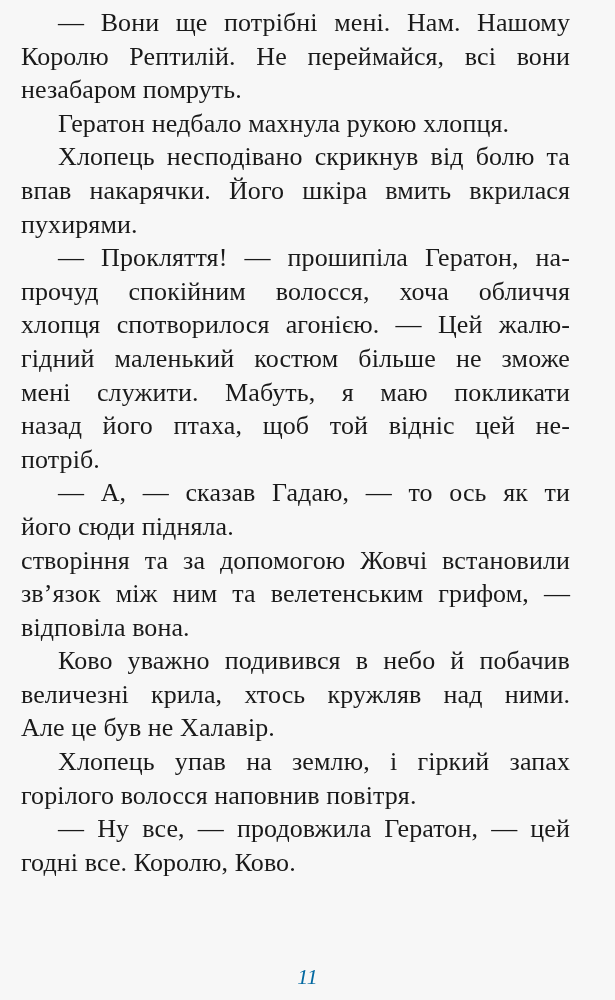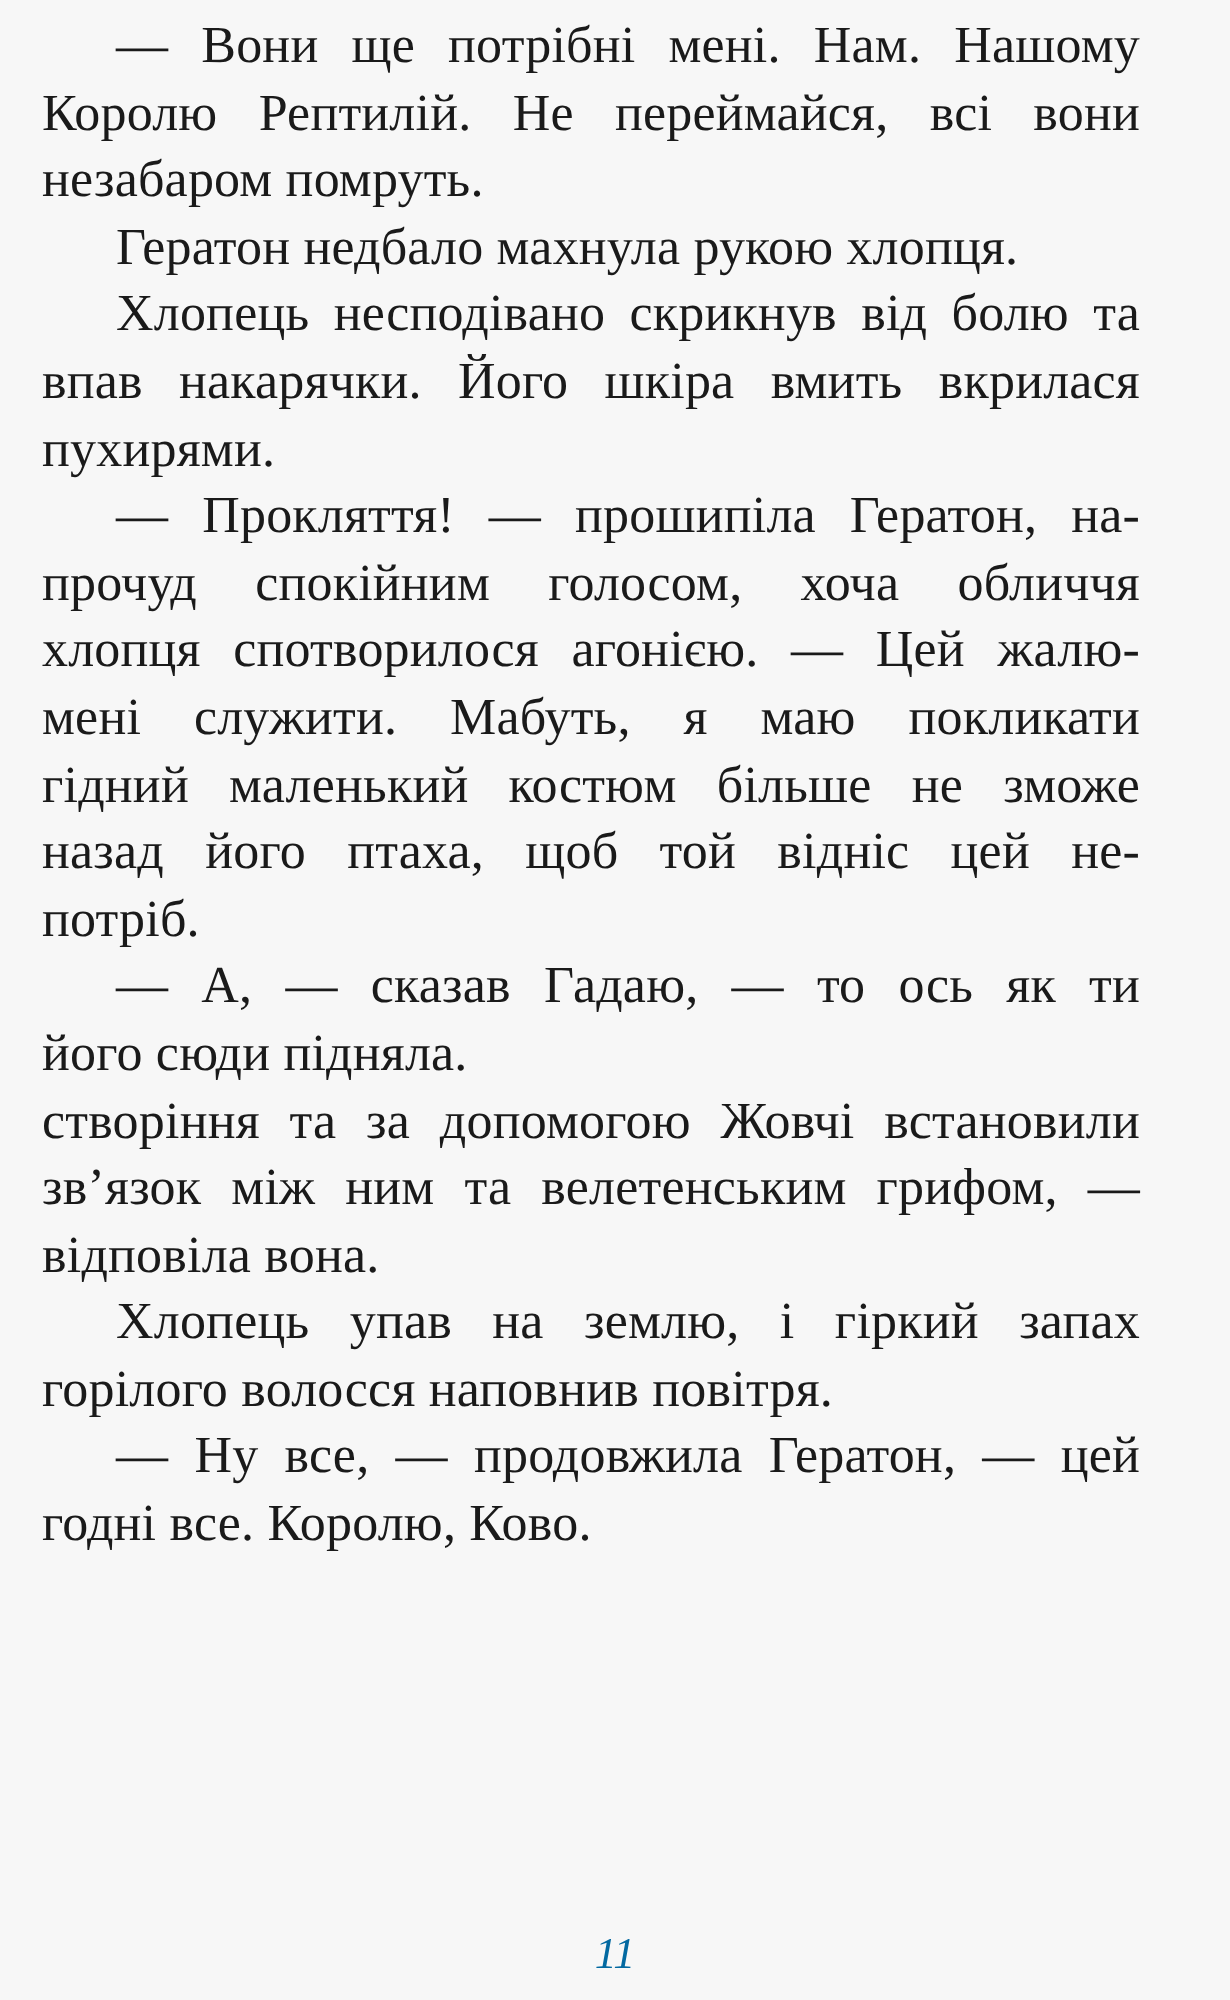--- a/index.html
+++ b/index.html
@@ -65,39 +65,44 @@
   </div>
 
   <div>
     <span class="line indent">Хлопець несподівано скрикнув від болю та</span>
     <span class="line">впав накарячки. Його шкіра вмить вкрилася</span>
     <span class="line last">пухирями.</span>
   </div>
 
   <div>
     <span class="line indent">— Прокляття! — прошипіла Гератон, на-</span>
-    <span class="line">прочуд спокійним голосом, хоча обличчя</span>
+    <span class="line">прочуд спокійним волосся, хоча обличчя</span>
     <span class="line">хлопця спотворилося агонією. — Цей жалю-</span>
+    <span class="line">гідний маленький костюм більше не зможе</span>
     <span class="line">мені служити. Мабуть, я маю покликати</span>
-    <span class="line">гідний маленький костюм більше не зможе</span>
     <span class="line">назад його птаха, щоб той відніс цей не-</span>
     <span class="line last">потріб.</span>
   </div>
 
   <div>
     <span class="line indent">— А, — сказав Гадаю, — то ось як ти</span>
     <span class="line last">його сюди підняла.</span>
   </div>
 
   <div>
     <span class="line">створіння та за допомогою Жовчі встановили</span>
     <span class="line">зв’язок між ним та велетенським грифом, —</span>
     <span class="line last">відповіла вона.</span>
   </div>
 
+  <div>
+    <span class="line indent">Ково уважно подивився в небо й побачив</span>
+    <span class="line">величезні крила, хтось кружляв над ними.</span>
+    <span class="line last">Але це був не Халавір.</span>
+  </div>
 
   <div>
     <span class="line indent">Хлопець упав на землю, і гіркий запах</span>
     <span class="line last">горілого волосся наповнив повітря.</span>
   </div>
 
   <div>
     <span class="line indent">— Ну все, — продовжила Гератон, — цей</span>
     <span class="line last">годні все. Королю, Ково.</span>
   </div>

